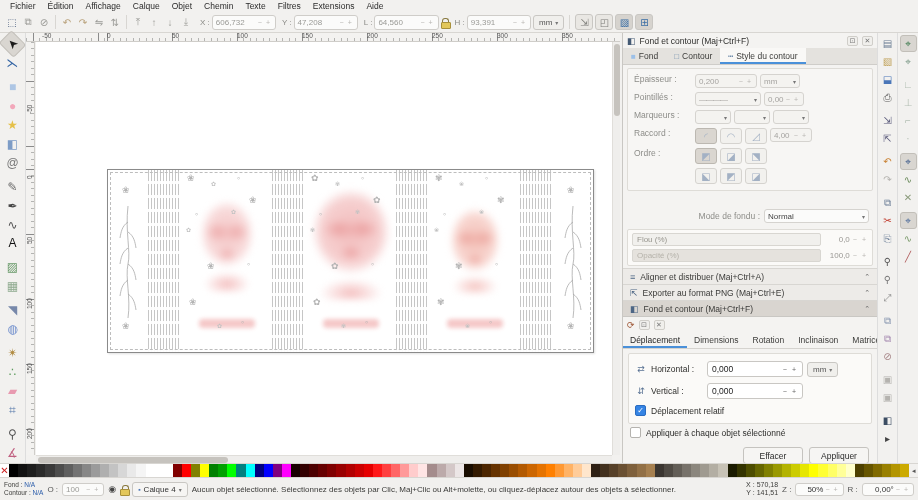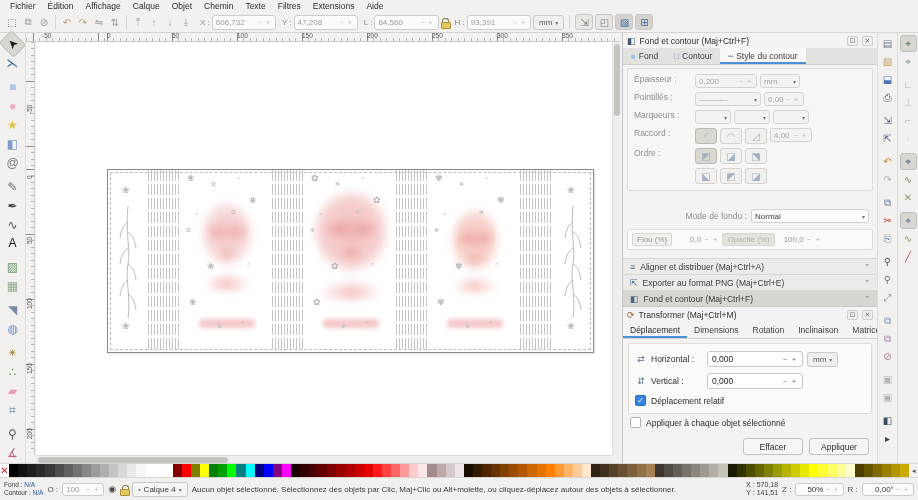--- a/index.html
+++ b/index.html
@@ -79,21 +79,21 @@
 .tab{display:flex;align-items:center;gap:3px;padding:0 8px;color:#3c3c3a}
 .tab.active{background:#f9f8f6;box-shadow:inset 0 -2px 0 #4a90d9}
 .tabico{font-size:8px;color:#6f8cab}
 .gframe{margin:3px 4px 0 4px;border:1px solid #dedcd7;background:#f7f6f4;border-radius:2px;padding:3px 0 4px 0;flex:none}
 .prow{display:flex;gap:3px;padding:2px 6px}
 .plabel{width:58px;color:#8d8d89;flex:none}
 .dfield{display:flex;align-items:center;border:1px solid #d5d3cf;border-radius:3px;background:#f4f3f0;height:14px;padding:0 3px;gap:2px;color:#a5a3a0;font-size:8px}
 .iconbtn{width:22px;height:16px;border:1px solid #d5d3cf;border-radius:3px;background:#f2f1ee;display:flex;align-items:center;justify-content:center;color:#a3b1c4;font-size:10px;flex:none}
 .iconbtn.pressed{background:#dad6d0;border-color:#bcb8b1}
 .blendrow{display:flex;align-items:center;justify-content:flex-end;gap:4px;padding:4px 8px;margin-top:14px;color:#8d8d89}
-.sliderbox{margin:2px 4px;border:1px solid #dedcd7;background:#fbfaf8;border-radius:2px;padding:3px 4px;display:flex;flex-direction:row;gap:3px;flex:none}
+.sliderbox{margin:2px 4px;border:1px solid #dedcd7;background:#fbfaf8;border-radius:2px;padding:3px 4px;display:flex;flex-direction:column;gap:3px;flex:none}
 .srow{display:flex;align-items:center;gap:3px}
 .slider{flex:1;height:13px;border:1px solid #d8d6d1;border-radius:2px;background:#f1f0ed;display:flex;align-items:center;padding:0 4px;color:#98968f;font-size:8px}
 .slider.full{background:#e5e2dd;color:#b5b2aa}
 .sval{width:26px;text-align:right;color:#9a9894;font-size:8px}
 .cbar{height:16px;display:flex;align-items:center;gap:5px;padding:0 7px;background:#edebe8;border-top:1px solid #d8d6d2;color:#3a3a38;flex:none}
 .cbar.active{background:#d9d5d0}
 .cbar .caret{margin-left:auto;color:#666;font-size:7px}
 .cico{font-size:9px;color:#4d6685}
 
 #transformer{flex:1;display:flex;flex-direction:column;border-top:1px solid #c9c7c3}
@@ -418,21 +418,21 @@
     <div class="prow">
       <span class="plabel"></span>
       <span class="iconbtn">⬕</span>
       <span class="iconbtn">◩</span>
       <span class="iconbtn">◪</span>
     </div>
   </div>
 
   <div class="blendrow">
     <span>Mode de fondu :</span>
-    <span class="dfield" style="width:118px;background:#fbfbfa;color:#444">
+    <span class="dfield" style="width:105px;background:#fbfbfa;color:#444">
         <span style="flex:1">Normal</span>
         <span class="dd">▾</span>
       </span>
   </div>
 
   <div class="sliderbox">
     <div class="srow">
       <span class="slider">
           <span>Flou (%)</span>
         </span>
@@ -465,21 +465,20 @@
       <div class="cbar active">
         <span class="cico">◧</span>
         <span>Fond et contour (Maj+Ctrl+F)</span>
         <span class="caret">⌃</span>
       </div>
     </div>
 
   <div id="transformer">
     <div class="dhead">
       <span class="hico" style="color:#a05a3a">⟳</span>
-      <span class="ttl">Transformer (Maj+Ctrl+M)</span>
       <span class="winbtn">⊡</span>
       <span class="winbtn">✕</span>
     </div>
     <div class="ttabbar" id="tr-tabs">
         <span class="ttab active">Déplacement</span>
         <span class="ttab">Dimensions</span>
         <span class="ttab">Rotation</span>
         <span class="ttab">Inclinaison</span>
         <span class="ttab">Matrice</span>
       </div>

